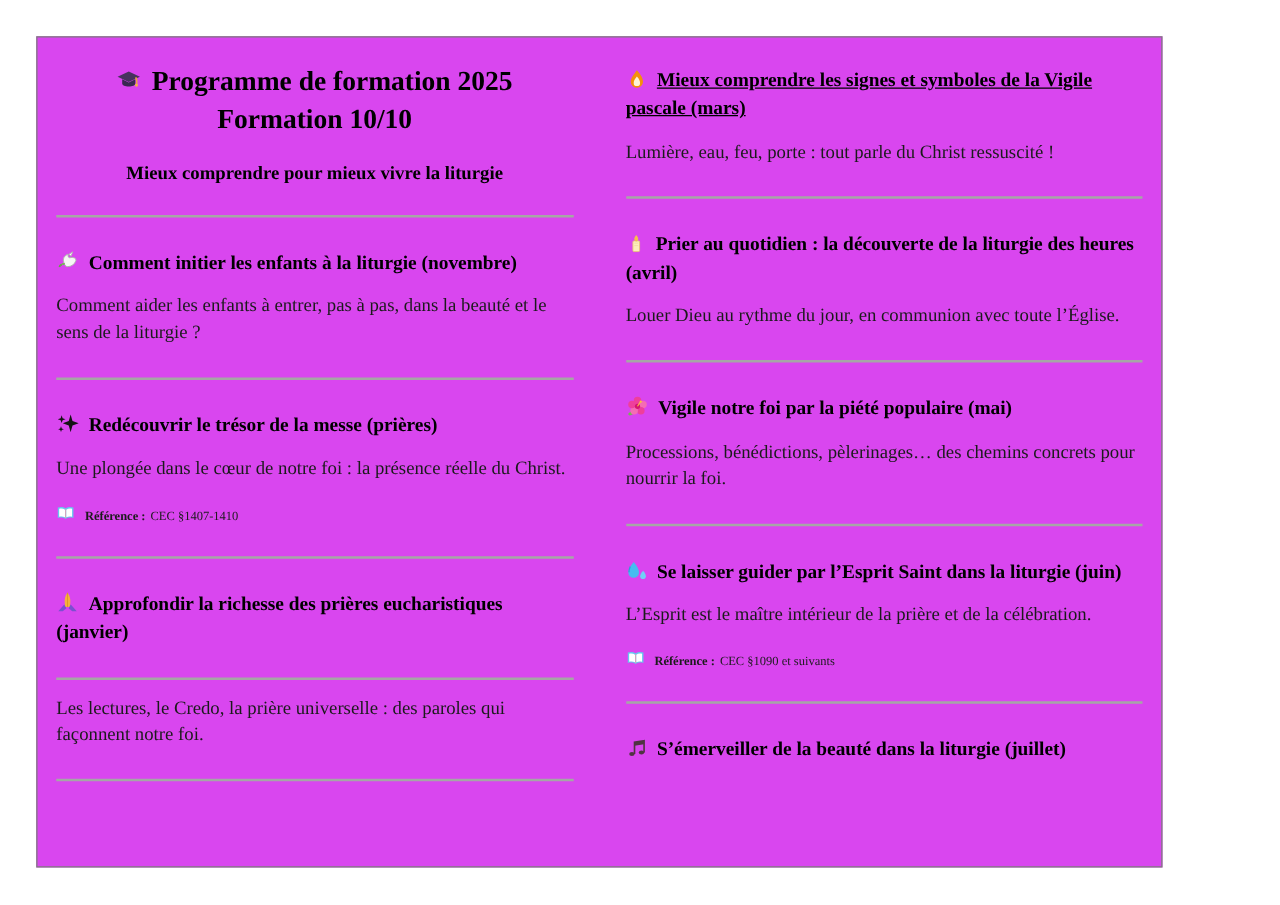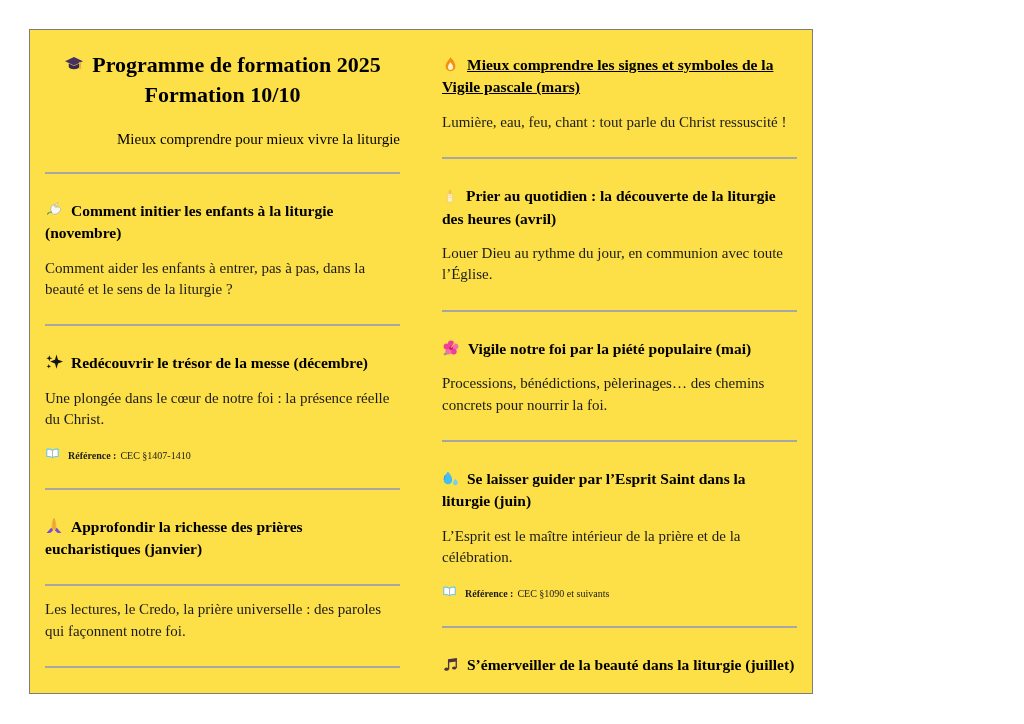--- a/index.html
+++ b/index.html
@@ -2,36 +2,36 @@
 <html><head>
 <meta charset="utf-8">
 <style>
   html,body{margin:0;padding:0;}
   body{
     width:1024px;height:724px;background:#ffffff;position:relative;
     font-family:"Liberation Serif","DejaVu Serif",serif;color:#1b1b1b;
     -webkit-font-smoothing:antialiased;
   }
   .page{
-    position:absolute;left:29px;top:29px;width:784px;height:665px;
+    position:absolute;left:29px;top:29px;width:901px;height:665px;
     border:1px solid #7d7d7d;box-sizing:border-box;
-    padding:12px 15px 0 15px;display:flex;background:#fde047;overflow:hidden;
+    padding:12px 15px 0 15px;display:flex;background:#d946ef;overflow:hidden;
   }
   .col{width:447px;}
   .col-right{margin-left:42px;}
   hr.divider{
     border:none;border-top:2px solid #a6a6a6;height:0;
     margin:24px 0 0 0;
   }
   .titleblock{text-align:center;margin-top:8px;}
   .doc-title{
     font-size:22px;font-weight:bold;margin:0;line-height:1.38;color:#000;
   }
   .doc-subtitle{
-    font-size:15px;font-weight:normal;margin:20px 0 0 0;color:#000;text-align:right;
+    font-size:15px;font-weight:bold;margin:20px 0 0 0;color:#000;
   }
   .sec-title{
     font-size:15.5px;font-weight:bold;margin:26px 0 0 0;line-height:1.45;color:#000;
   }
   .col-right .sec:first-child .sec-title{margin-top:12px;text-decoration:underline;}
   .sec-body{
     font-size:15px;margin:13px 0 0 0;line-height:1.42;
   }
   .ref-line{
     font-size:10px;margin:16px 0 0 0;line-height:1.42;
@@ -77,21 +77,21 @@
     </div>
 
     <hr class="divider">
 
     <div class="sec">
       <h3 class="sec-title">
         <span class="ico"><svg width="18" height="18" viewBox="0 0 18 18">
               <path d="M11.5,1.5 L13,6.8 L18,8.6 L13,10.4 L11.5,15.8 L10,10.4 L5.2,8.6 L10,6.8 Z" fill="#141414"></path>
               <path d="M4.3,2.2 L5.1,4.5 L7.4,5.3 L5.1,6.1 L4.3,8.4 L3.5,6.1 L1.2,5.3 L3.5,4.5 Z" fill="#141414"></path>
               <path d="M3.8,11 L4.4,12.7 L6.1,13.3 L4.4,13.9 L3.8,15.6 L3.2,13.9 L1.5,13.3 L3.2,12.7 Z" fill="#141414"></path>
-            </svg></span><span>Redécouvrir le trésor de la messe (décembre)</span>
+            </svg></span><span>Redécouvrir le trésor de la messe (prières)</span>
       </h3>
       <p class="sec-body">Une plongée dans le cœur de notre foi : la présence réelle du Christ.</p>
       <p class="ref-line">
         <span class="ico ico-small"><svg width="15" height="15" viewBox="0 0 18 18">
               <path d="M1.5,3.6 C4,2.6 6.8,2.9 9,4.4 C11.2,2.9 14,2.6 16.5,3.6 V13.6 C14,12.8 11.2,13.1 9,14.6 C6.8,13.1 4,12.8 1.5,13.6 Z" fill="#67c7ee"></path>
               <path d="M2.8,4.9 C4.8,4.3 6.8,4.6 8.4,5.7 V13 C6.8,12.1 4.8,11.9 2.8,12.4 Z" fill="#ffffff"></path>
               <path d="M15.2,4.9 C13.2,4.3 11.2,4.6 9.6,5.7 V13 C11.2,12.1 13.2,11.9 15.2,12.4 Z" fill="#ffffff"></path>
               <path d="M9,5.2 v8.6" stroke="#e8a0b4" stroke-width="0.9"></path>
             </svg></span><strong>Référence :</strong><span>CEC §1407-1410</span>
       </p>
@@ -121,21 +121,21 @@
 
   <div class="col col-right">
 
     <div class="sec">
       <h3 class="sec-title">
         <span class="ico"><svg width="17" height="17" viewBox="0 0 18 18">
               <path d="M9,1.2 C12.6,5 14.2,8.2 14.2,11 a5.2,5.2 0 0 1 -10.4,0 C3.8,7.6 6.4,5 9,1.2 Z" fill="#f4900c"></path>
               <path d="M9,6.6 C10.9,8.8 11.7,10.4 11.7,12 a2.7,2.7 0 0 1 -5.4,0 C6.3,10.2 7.4,8.6 9,6.6 Z" fill="#fff3d6"></path>
             </svg></span><span>Mieux comprendre les signes et symboles de la Vigile pascale (mars)</span>
       </h3>
-      <p class="sec-body">Lumière, eau, feu, chant : tout parle du Christ ressuscité !</p>
+      <p class="sec-body">Lumière, eau, feu, porte : tout parle du Christ ressuscité !</p>
     </div>
 
     <hr class="divider">
 
     <div class="sec">
       <h3 class="sec-title">
         <span class="ico"><svg width="16" height="17" viewBox="0 0 18 18">
               <rect x="6" y="7" width="6" height="9.6" rx="1" fill="#fdeebc" stroke="#e7c878" stroke-width="0.8"></rect>
               <line x1="9" y1="5.9" x2="9" y2="7.2" stroke="#caa245" stroke-width="1"></line>
               <path d="M9,1.6 C10.3,3.3 10.8,4.4 10.8,5.2 a1.8,1.8 0 0 1 -3.6,0 C7.2,4.4 7.7,3.3 9,1.6 Z" fill="#f8c04b"></path>

